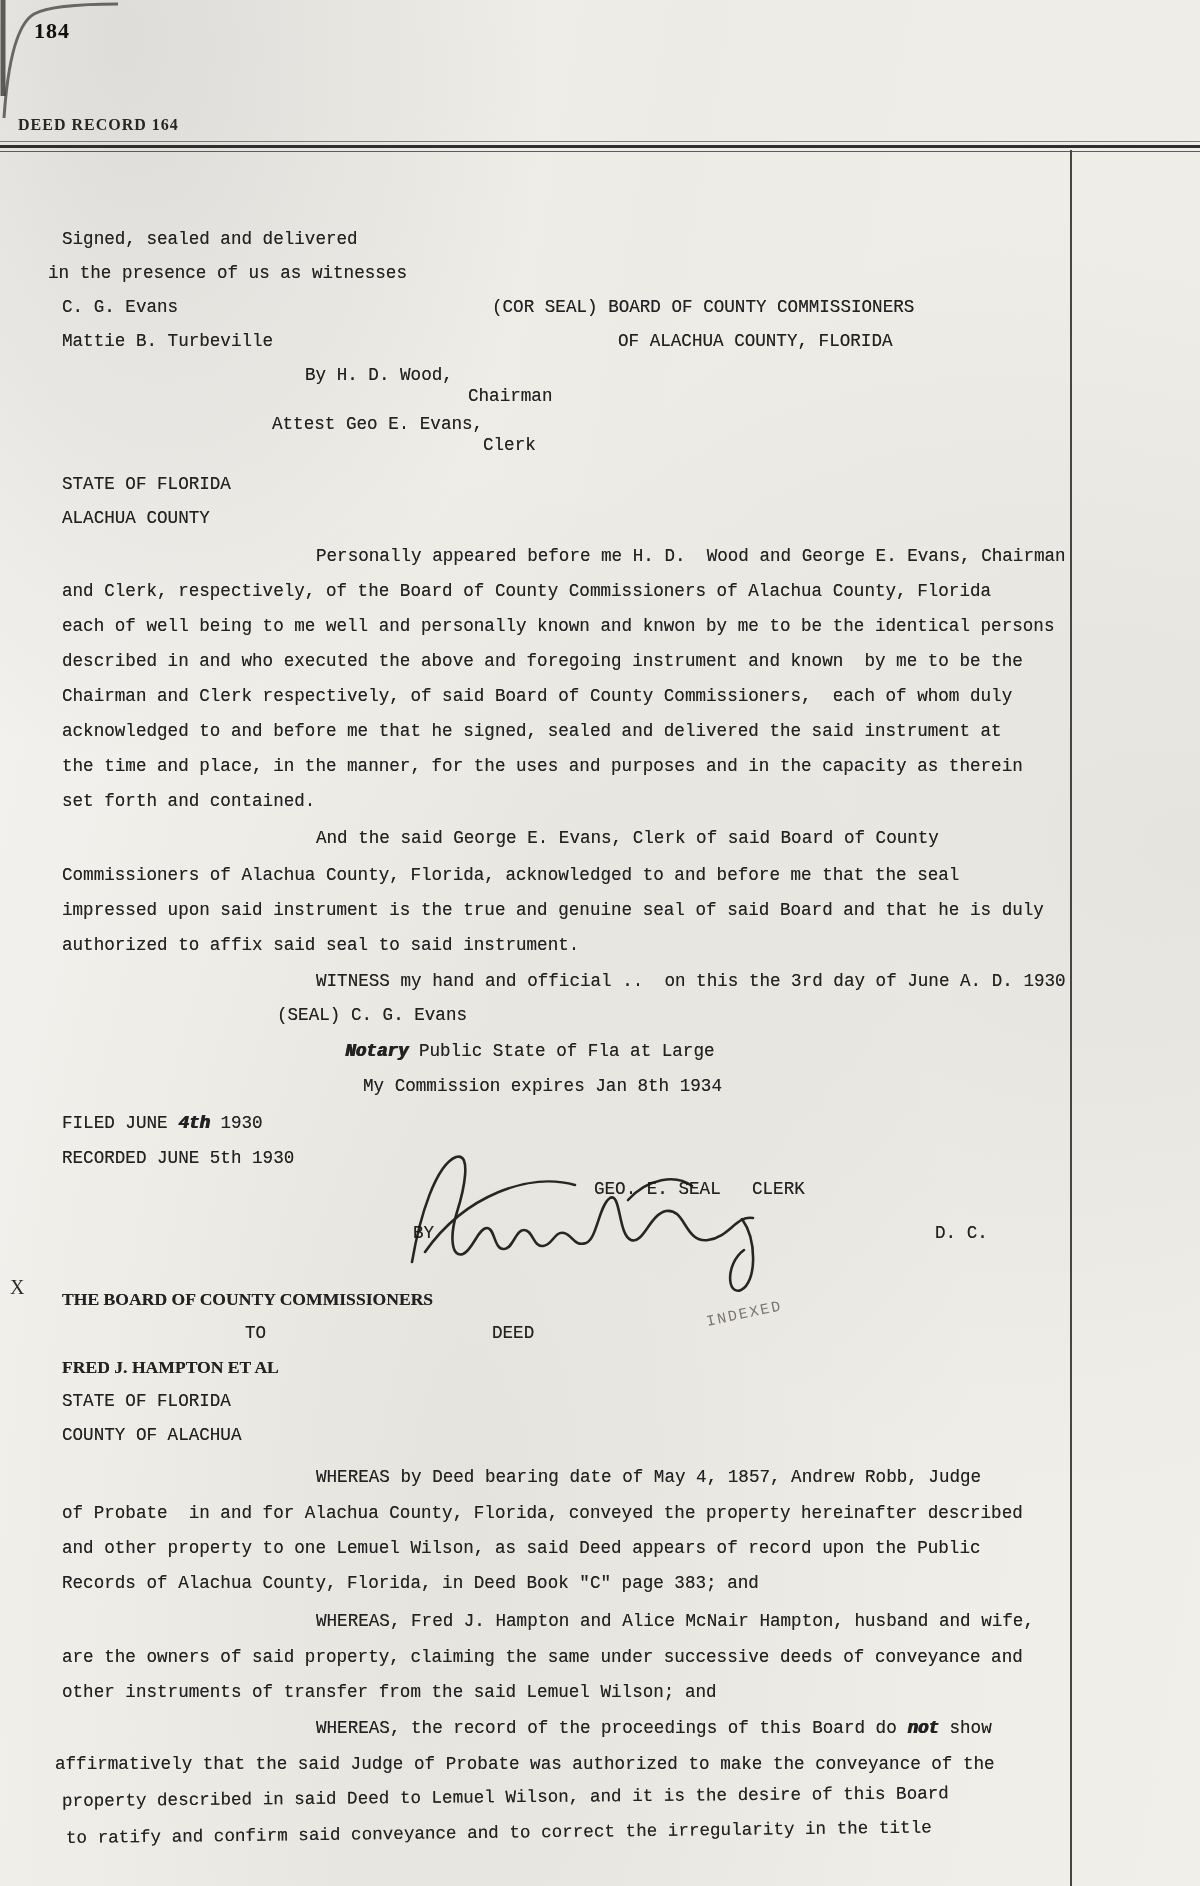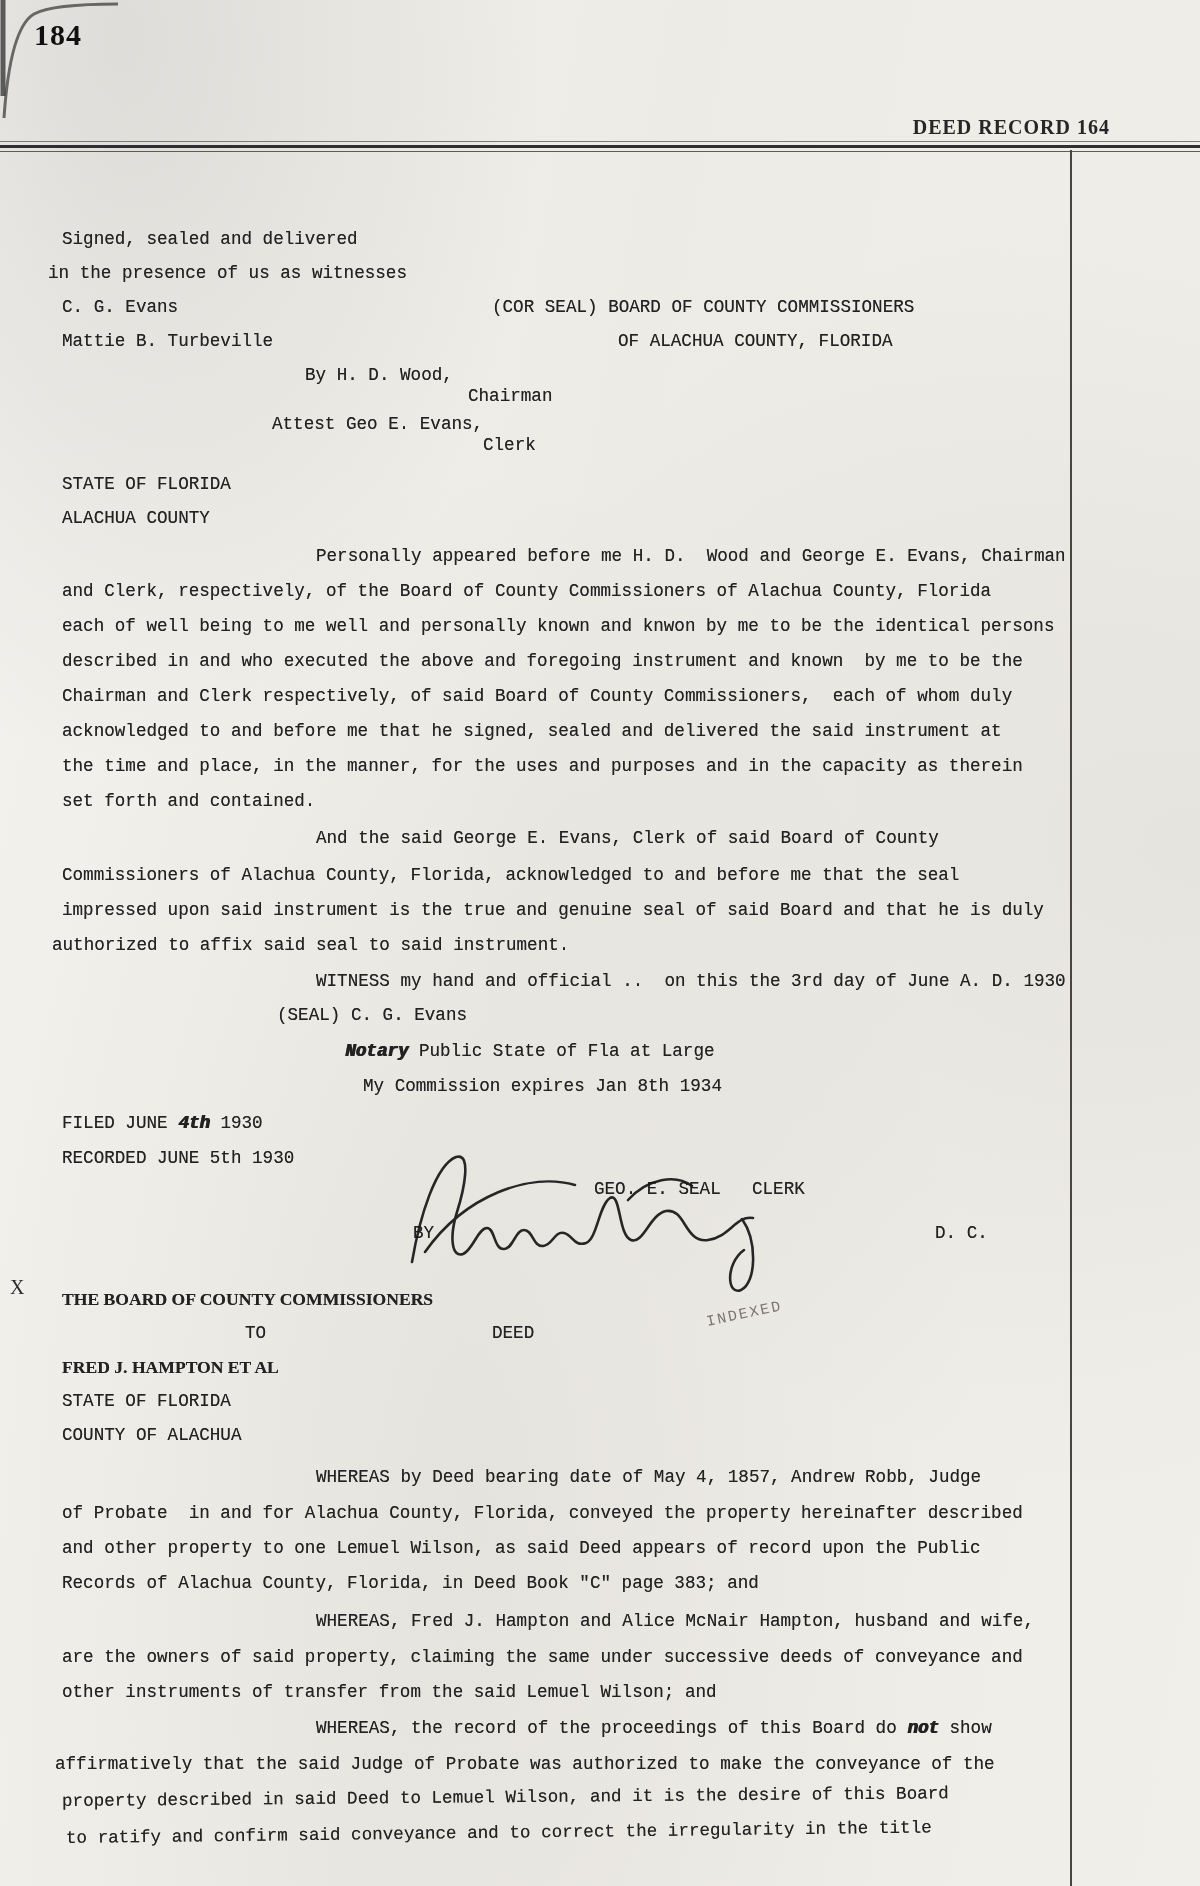--- a/index.html
+++ b/index.html
@@ -15,26 +15,26 @@
   }
   .tline{
     position:absolute;font-size:17.6px;line-height:22px;white-space:pre;
     color:#222;text-shadow:0 0 0.5px rgba(25,25,25,0.55);
   }
   .b{font-weight:bold;font-family:Liberation Serif, serif;}
   .ov{font-weight:bold;text-shadow:1px 0 0 currentColor,0 0 0.5px rgba(25,25,25,0.6);font-style:italic;}
   .pageno{
     position:absolute;left:34px;top:18px;
     font-family:"Liberation Serif","DejaVu Serif",serif;
-    font-weight:bold;font-size:30px;letter-spacing:1px;color:#101010;
+    font-weight:bold;font-size:22px;letter-spacing:1px;color:#101010;
   }
   .header{
-    position:absolute;top:116px;left:0;width:1110px;text-align:right;
+    position:absolute;top:116px;left:0;width:1110px;text-align:left;
     font-family:"Liberation Serif","DejaVu Serif",serif;
-    font-weight:bold;font-size:20px;letter-spacing:1px;color:#262626;
+    font-weight:bold;font-size:16px;letter-spacing:1px;color:#262626;padding-left:18px;
   }
   .rule{position:absolute;left:0;width:1200px;background:#3a3a3a;}
   .rule.r1{top:141px;height:1px;background:#7a7a74;}
   .rule.r2{top:145px;height:3px;background:#2f2f2f;}
   .rule.r3{top:151px;height:1px;background:#5b5b57;}
   .vborder{position:absolute;left:1070px;top:150px;width:2px;height:1736px;background:#49453f;}
   .stamp{
     position:absolute;left:706px;top:1306px;transform:rotate(-12deg);
     font-size:15px;letter-spacing:2px;color:#6e6a62;opacity:0.9;
   }
@@ -78,21 +78,21 @@
   <div class="tline" style="left:62px;top:615px">each of well being to me well and personally known and knwon by me to be the identical persons</div>
   <div class="tline" style="left:62px;top:650px">described in and who executed the above and foregoing instrument and known  by me to be the</div>
   <div class="tline" style="left:62px;top:685px">Chairman and Clerk respectively, of said Board of County Commissioners,  each of whom duly</div>
   <div class="tline" style="left:62px;top:720px">acknowledged to and before me that he signed, sealed and delivered the said instrument at</div>
   <div class="tline" style="left:62px;top:755px">the time and place, in the manner, for the uses and purposes and in the capacity as therein</div>
   <div class="tline" style="left:62px;top:790px">set forth and contained.</div>
 
   <div class="tline" style="left:316px;top:827px">And the said George E. Evans, Clerk of said Board of County</div>
   <div class="tline" style="left:62px;top:864px">Commissioners of Alachua County, Florida, acknowledged to and before me that the seal</div>
   <div class="tline" style="left:62px;top:899px">impressed upon said instrument is the true and genuine seal of said Board and that he is duly</div>
-  <div class="tline" style="left:52px;top:934px">authorized to affix said seal to said instrument.</div>
+  <div class="tline" style="left:62px;top:934px">authorized to affix said seal to said instrument.</div>
 
   <div class="tline" style="left:316px;top:970px">WITNESS my hand and official ..  on this the 3rd day of June A. D. 1930</div>
   <div class="tline" style="left:277px;top:1004px">(SEAL) C. G. Evans</div>
   <div class="tline" style="left:345px;top:1040px"><span class="ov">Notary</span><span> Public State of Fla at Large</span></div>
   <div class="tline" style="left:363px;top:1075px">My Commission expires Jan 8th 1934</div>
 
   <div class="tline" style="left:62px;top:1112px"><span>FILED JUNE </span><span class="ov">4th</span><span> 1930</span></div>
   <div class="tline" style="left:62px;top:1147px">RECORDED JUNE 5th 1930</div>
 
   <div class="tline" style="left:594px;top:1178px">GEO. E. SEAL</div>

